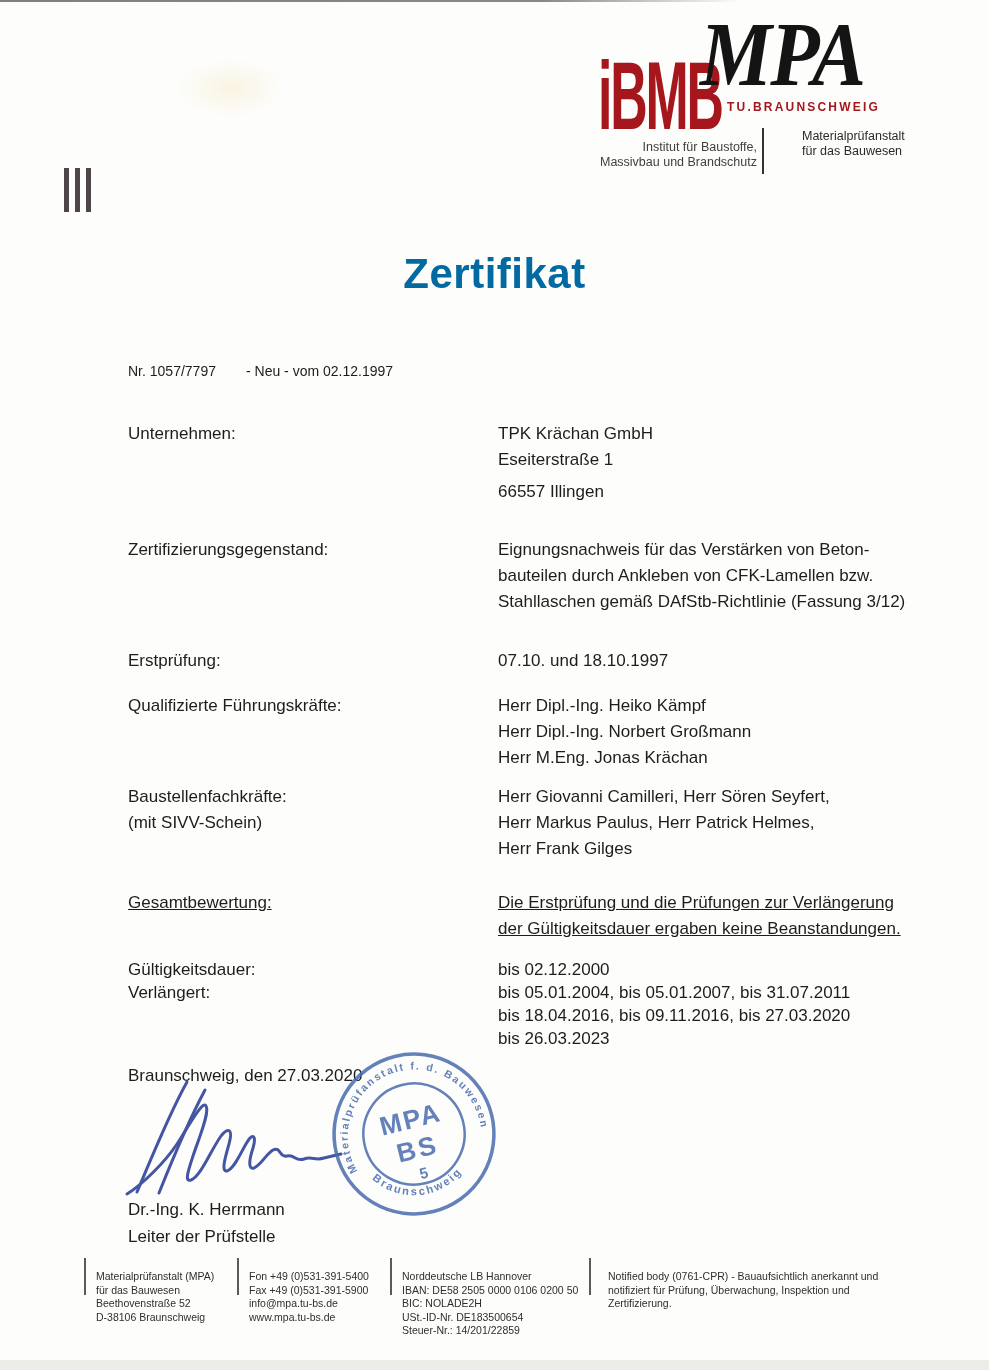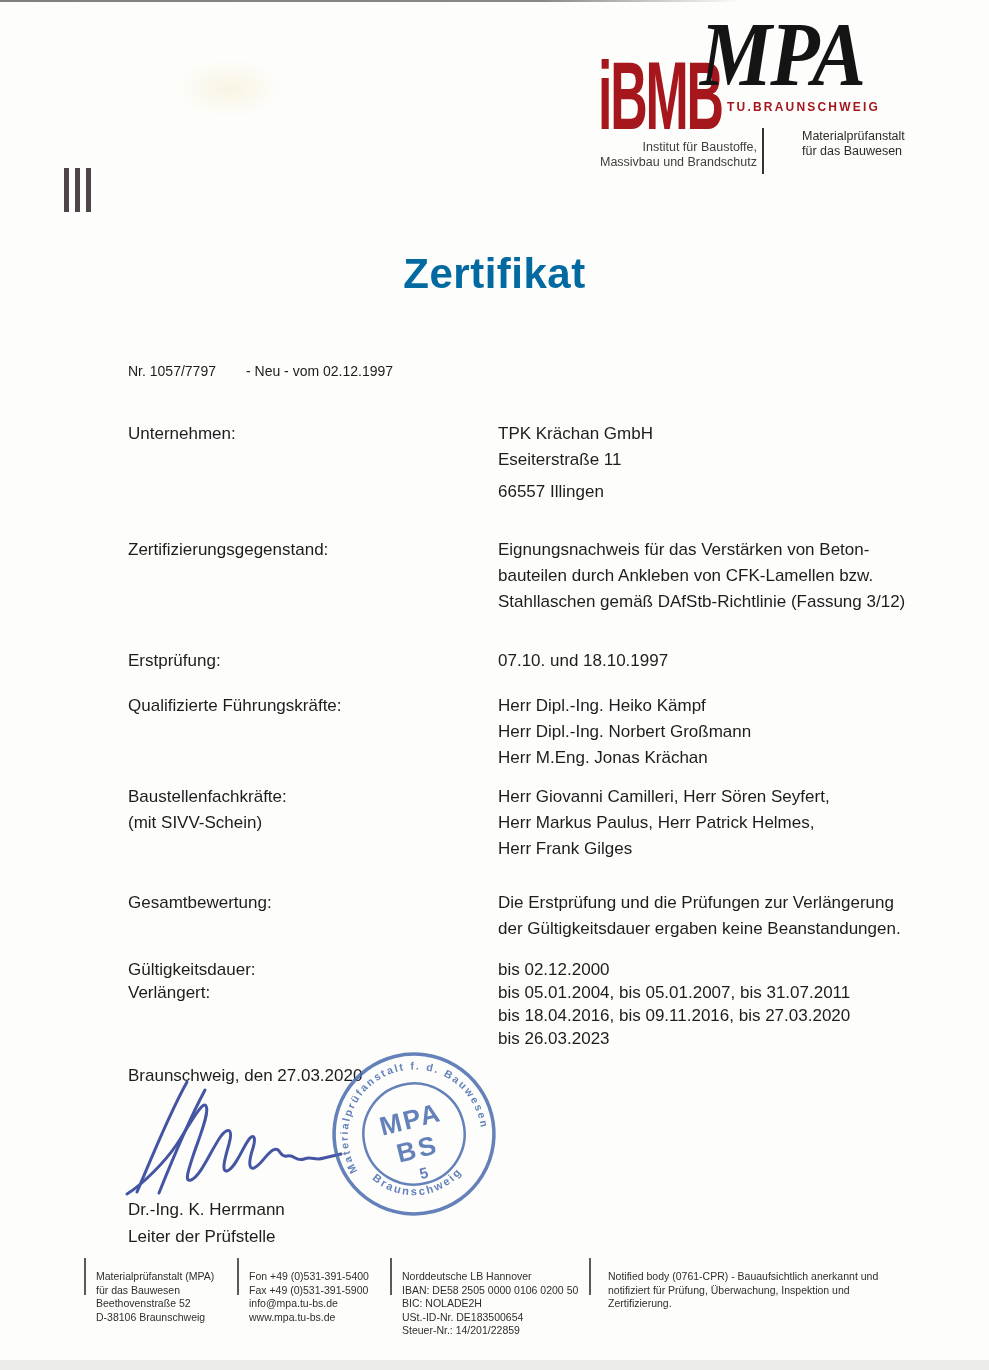--- a/index.html
+++ b/index.html
@@ -86,21 +86,21 @@
   <div class="abs cert-no">
     <span>Nr. 1057/7797</span><span class="note">- Neu - vom 02.12.1997</span>
   </div>
 
   <div class="field" style="top:421px;">
     <div class="labels">
         <div>Unternehmen:</div>
       </div>
     <div class="values">
       <div>TPK Krächan GmbH</div>
-      <div>Eseiterstraße 11</div>
+      <div>Eseiterstraße 1</div>
       <div class="gap-top">66557 Illingen</div>
     </div>
   </div>
 
   <div class="field" style="top:537px;">
     <div class="labels">
         <div>Zertifizierungsgegenstand:</div>
       </div>
     <div class="values">
       <div>Eignungsnachweis für das Verstärken von Beton-</div>
@@ -134,21 +134,21 @@
     <div class="labels">
         <div>Qualifizierte Führungskräfte:</div>
       </div>
     <div class="values">
       <div>Herr Dipl.-Ing. Heiko Kämpf</div>
       <div>Herr Dipl.-Ing. Norbert Großmann</div>
       <div>Herr M.Eng. Jonas Krächan</div>
     </div>
   </div>
 
-  <div class="field" style="top:890px;">
+  <div class="field" style="top:890px;text-decoration:underline;">
     <div class="labels">
         <div>Gesamtbewertung:</div>
       </div>
     <div class="values">
       <div>Die Erstprüfung und die Prüfungen zur Verlängerung</div>
       <div>der Gültigkeitsdauer ergaben keine Beanstandungen.</div>
     </div>
   </div>
 
   <div class="field lh23" style="top:958px;">

